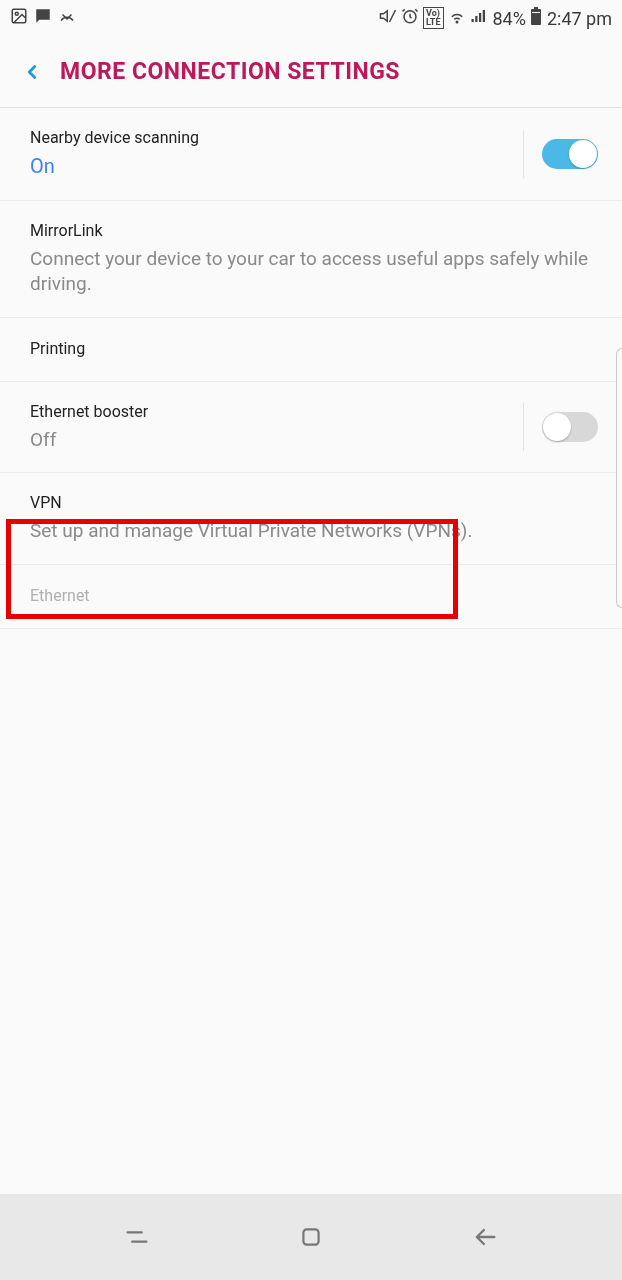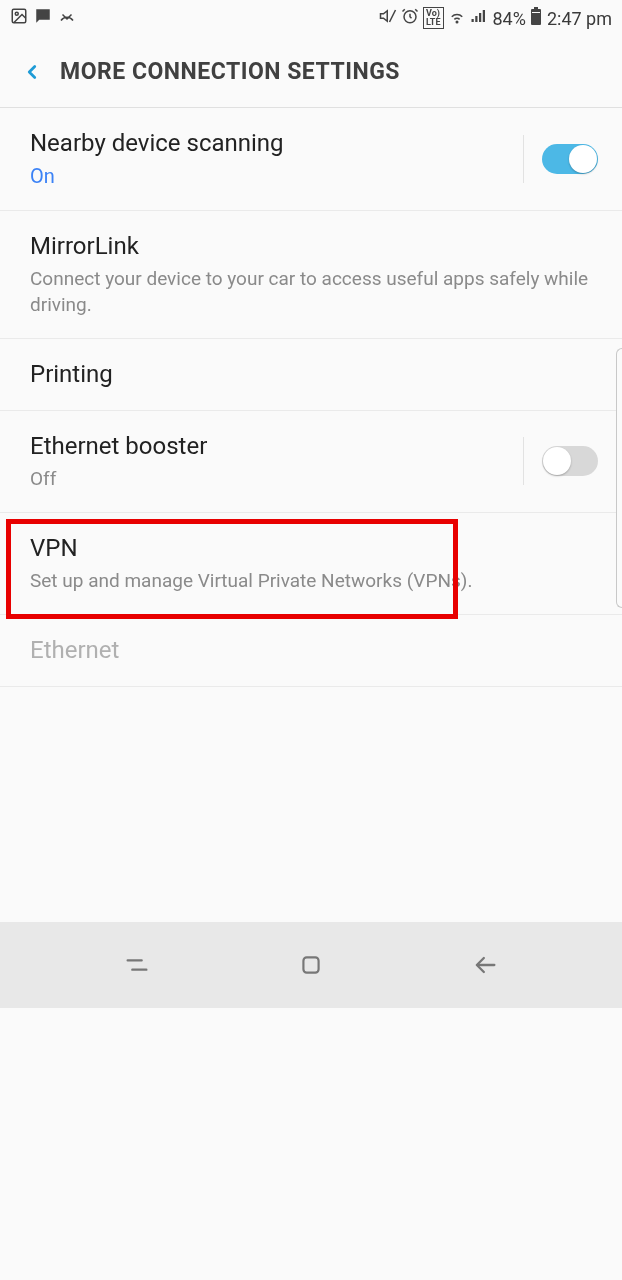--- a/index.html
+++ b/index.html
@@ -52,40 +52,40 @@
       width: 40px;
       height: 40px;
       display: flex;
       align-items: center;
       justify-content: center;
     }
     .header-title {
       font-size: 23px;
       font-weight: 700;
       letter-spacing: 0.5px;
-      color: #404040;
+      color: #be185d;
       margin-left: 8px;
     }
     .list {
       background: #fafafa;
     }
     .row {
       padding: 20px 24px 20px 30px;
       border-bottom: 1px solid #eaeaea;
       display: flex;
       align-items: center;
       position: relative;
       min-height: 64px;
     }
     .row-content {
       flex: 1;
       min-width: 0;
     }
     .row-title {
-      font-size: 24px;
+      font-size: 16px;
       color: #222;
       line-height: 1.3;
     }
     .row-sub {
       font-size: 19px;
       color: #8a8a8a;
       margin-top: 4px;
       line-height: 1.35;
     }
     .row-sub.accent {
@@ -156,21 +156,21 @@
     .nav-btn {
       width: 50px;
       height: 50px;
       display: flex;
       align-items: center;
       justify-content: center;
     }
     .container {
       position: relative;
       width: 622px;
-      height: 1008px;
+      height: 1280px;
     }
   </style>
 </head>
 <body>
 
 <div class="container">
 
   <div class="status-bar">
     <div class="status-left">
       <span>

